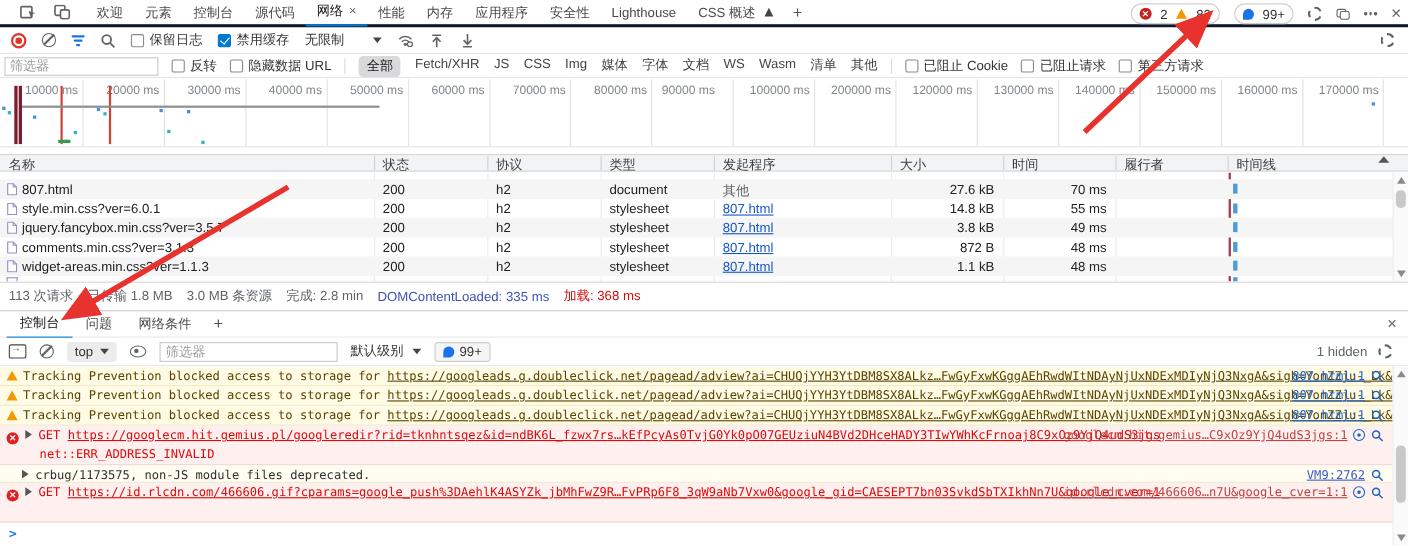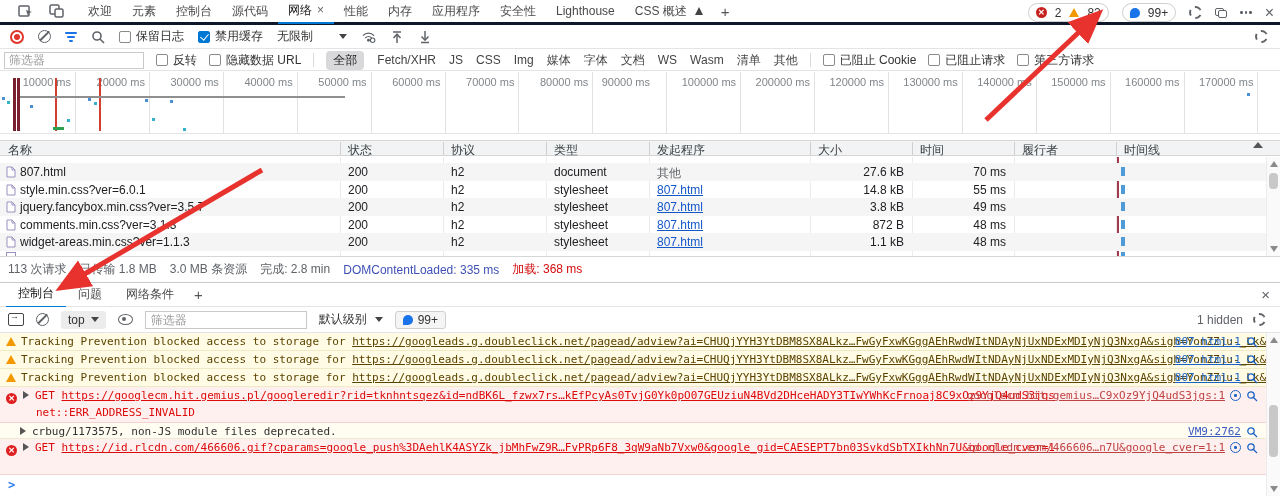--- a/index.html
+++ b/index.html
@@ -46,21 +46,21 @@
   .wifi{width:15px;height:12px;}
   .harr{width:14px;height:14px;}
   .tb-gear-r{position:absolute;right:12px;}
 
   
   .filterbar{top:50px;height:21px;border-bottom:1px solid #e4e4e4;display:flex;align-items:center;gap:12px;padding-left:4px;}
   .flt-input{width:130px;height:15px;border:1px solid #c9c9c9;font:12px "Liberation Sans",sans-serif;padding:0 4px;color:#333;}
   .flt-input::placeholder{color:#9a9a9a;}
   .vsep{width:1px;height:14px;background:#d9d9d9;}
   .pill-all{background:#d9d9dc;border-radius:4px;padding:1px 7px;color:#1a1a1a;}
-  .ftypes{display:flex;align-items:center;gap:13px;color:#444;white-space:nowrap;}
+  .ftypes{display:flex;gap:13px;color:#444;white-space:nowrap;}
 
   
   .overview{top:72px;height:62px;border-bottom:1px solid #e4e4e4;overflow:hidden;}
   .tickline{position:absolute;top:0;bottom:0;width:1px;background:#e2e2e2;}
   .ticklabel{position:absolute;top:4px;width:76px;text-align:right;font-size:11px;color:#80868b;}
 
   
   .gridhdr{top:140px;height:16px;background:#f1f3f4;border-top:1px solid #d6d6d6;border-bottom:1px solid #d6d6d6;color:#3c4043;}
   .gridhdr span{position:absolute;top:1px;white-space:nowrap;}
   .hline{position:absolute;top:0;bottom:0;width:1px;background:#d0d0d0;}

